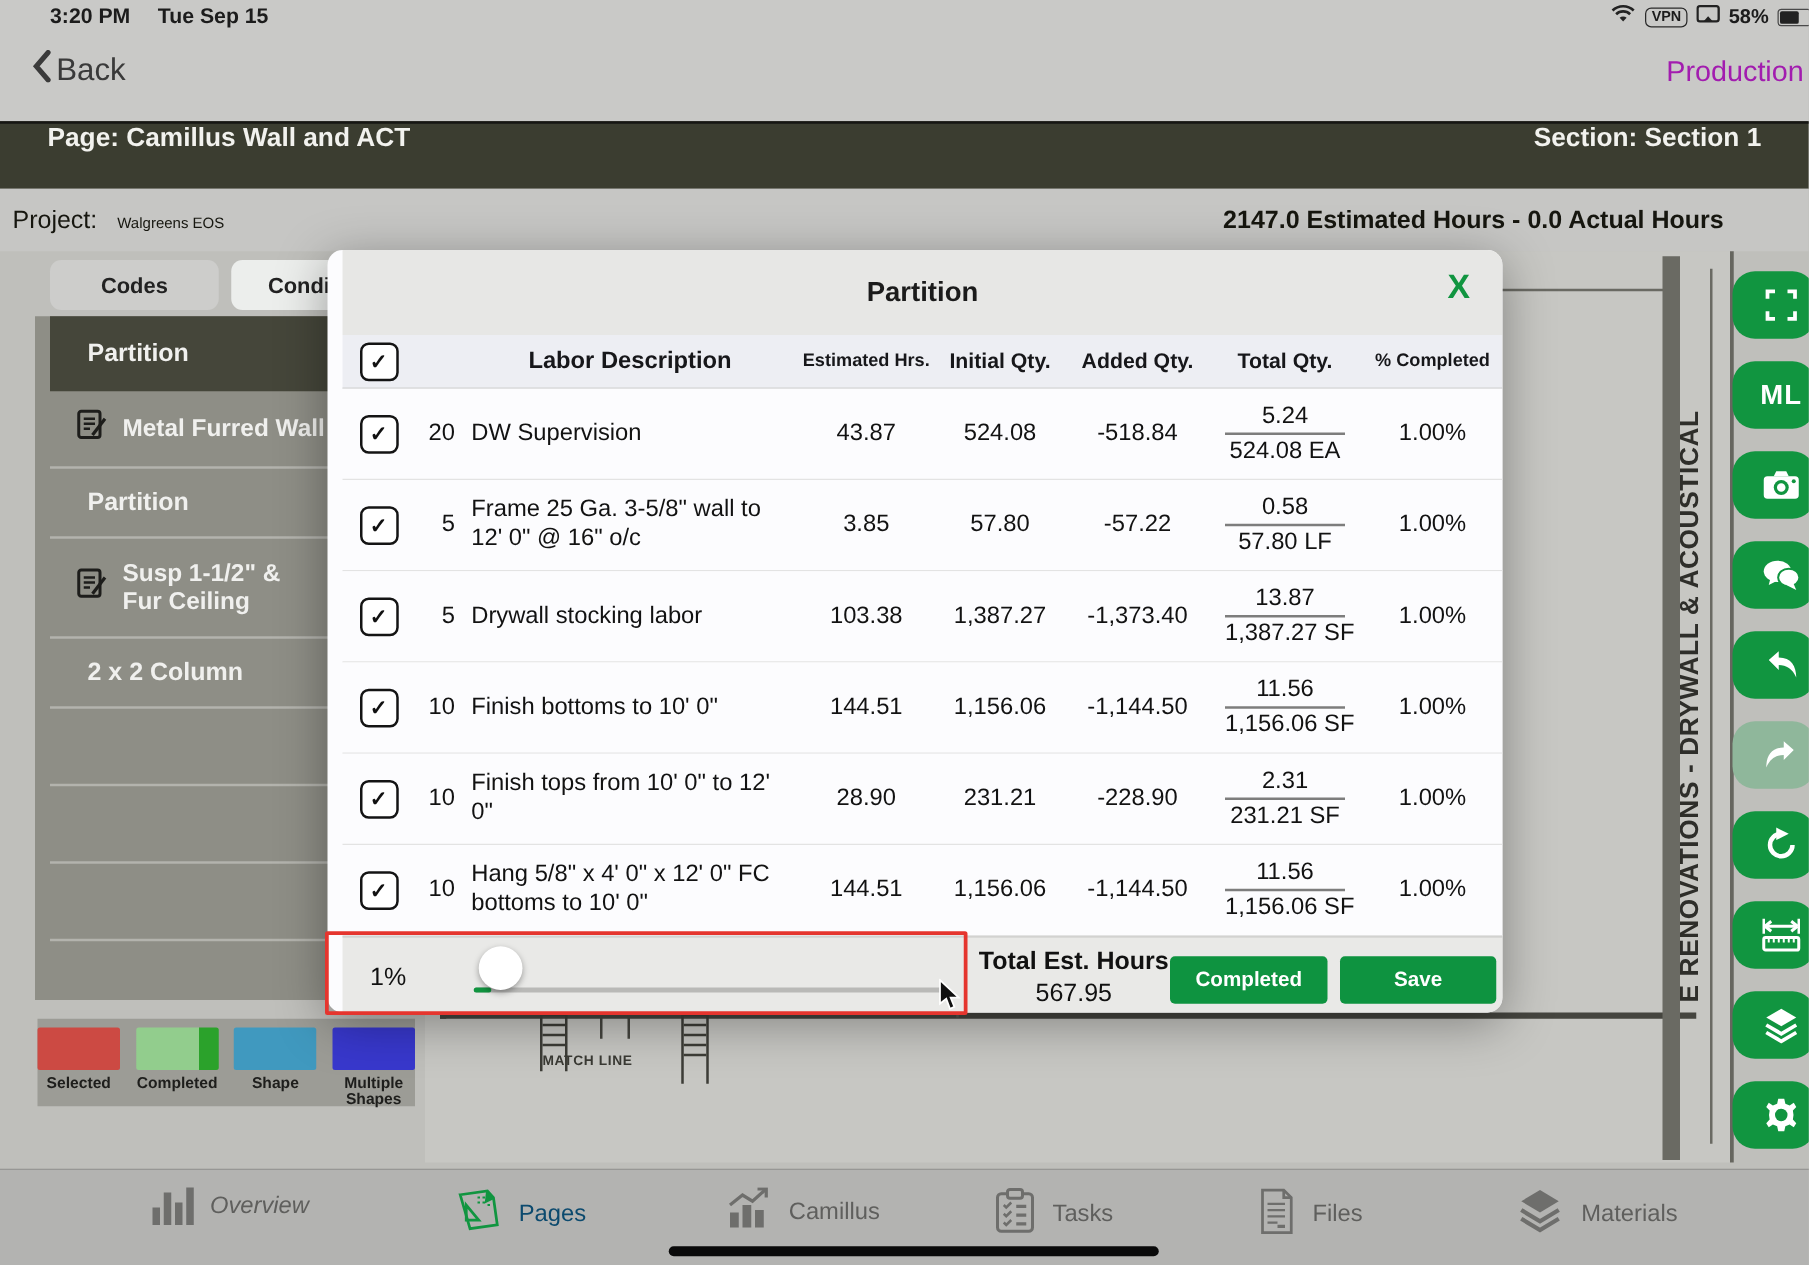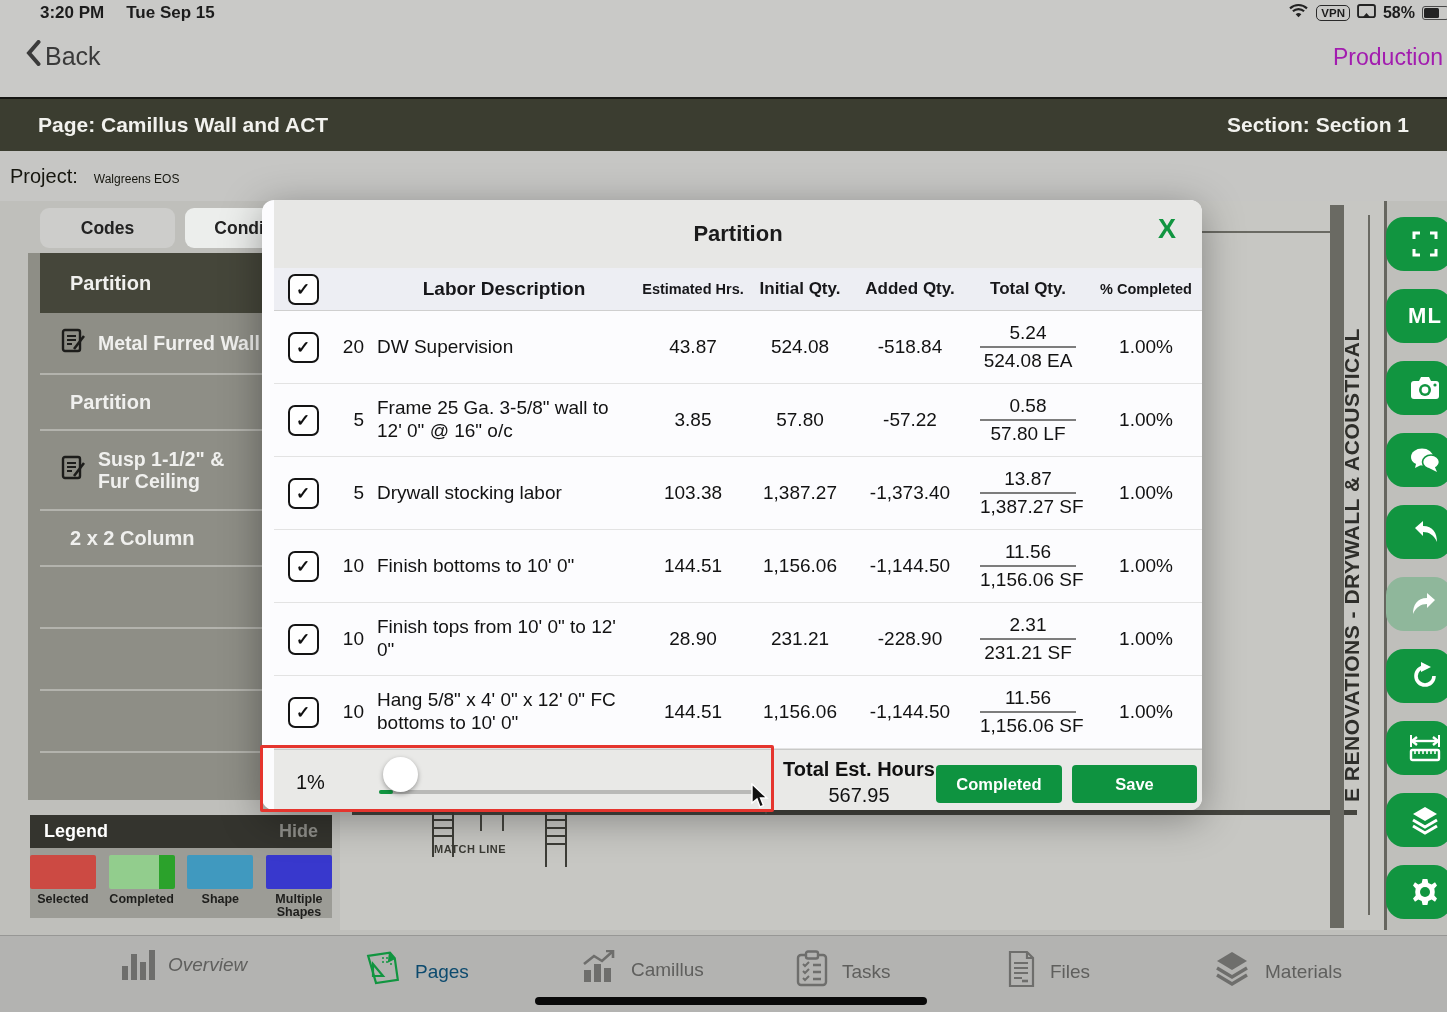--- a/index.html
+++ b/index.html
@@ -15,21 +15,21 @@
   .vpn-badge{border:1.6px solid #2a2a2a;border-radius:5px;font-size:11.5px;font-weight:700;padding:0 4px;line-height:14px;}
   .pct{font-size:16px;font-weight:600;}
   .batt{width:25px;height:12px;border:1.5px solid #4a4a4a;border-radius:3px;position:relative;}
   .batt i{position:absolute;left:1px;top:1px;bottom:1px;width:58%;background:#222;border-radius:1.5px;}
   .batt::after{content:"";position:absolute;right:-4px;top:3px;width:2.5px;height:5px;background:#4a4a4a;border-radius:0 2px 2px 0;}
   .back-row{left:14px;top:40px;display:flex;align-items:center;gap:4px;color:#3a3a3a;font-size:25px;cursor:default;}
   .prod{right:16px;top:44px;color:#a21caf;font-size:23px;font-weight:500;}
 
   
   .pagebar{left:0;top:97px;width:1447px;height:54px;background:#3b3d30;border-top:2px solid #161613;
-           display:flex;align-items:center;justify-content:space-between;padding:0 38px;box-sizing:border-box;
+           display:flex;align-items:flex-start;justify-content:space-between;padding:0 38px;box-sizing:border-box;
            color:#f2f2ee;font-size:21px;font-weight:700;}
   .projbar{left:0;top:151px;width:1447px;height:50px;background:#c6c6c4;display:flex;align-items:center;
            justify-content:space-between;padding:0 10px 0 10px;box-sizing:border-box;color:#16160f;}
   .projbar .pl{font-size:20px;}
   .projbar .pn{font-size:12px;margin-left:16px;}
   .projbar .ph{font-size:20px;font-weight:700;margin-right:58px;}
 
   
   .drawing{left:340px;top:201px;width:1032px;height:729px;background:#c7c7c3;border-right:3px solid #66665f;}
   .bl{position:absolute;background:#45453f;}
@@ -156,20 +156,21 @@
   </div>
   <div class="abs prod">Production</div>
 </div>
 
 <div class="abs pagebar">
   <span>Page: Camillus Wall and ACT</span>
   <span>Section: Section 1</span>
 </div>
 <div class="abs projbar">
   <span><span class="pl">Project:</span><span class="pn">Walgreens EOS</span></span>
+  <span class="ph">2147.0 Estimated Hours - 0.0 Actual Hours</span>
 </div>
 
 <div class="abs drawing">
   <div class="bl" style="left:12px;top:609px;width:1005px;height:5px;"></div>
   <div class="bl" style="left:12px;top:600px;width:5px;height:14px;"></div>
   <div class="bl" style="left:425px;top:602px;width:1px;height:-0px;"></div>
   <div class="bl" style="left:425px;top:601px;width:1.5px;height:12px;background:#55554f;"></div>
   <div class="bl" style="left:992px;top:14px;width:1.5px;height:700px;background:#6a6a63;"></div>
   <div class="bl" style="left:1028px;top:14px;width:1.5px;height:700px;background:#6a6a63;"></div>
   <div class="bl" style="left:850px;top:30px;width:142px;height:1.5px;background:#6a6a63;"></div>
@@ -226,24 +227,20 @@
   </div>
   <div class="pi sub">
     <span>2 x 2  Column</span>
   </div>
   <div class="pi empty"></div>
   <div class="pi empty"></div>
   <div class="pi empty"></div>
 </div>
 
 <div class="abs legend">
-  <div class="lg-head">
-    <span>Legend</span>
-    <span class="hide">Hide</span>
-  </div>
   <div class="lg-body">
     <div class="lg-item">
       <div class="lg-sw sw-selected"></div>
       <div class="t">Selected</div>
     </div>
     <div class="lg-item">
       <div class="lg-sw sw-completed"></div>
       <div class="t">Completed</div>
     </div>
     <div class="lg-item">

